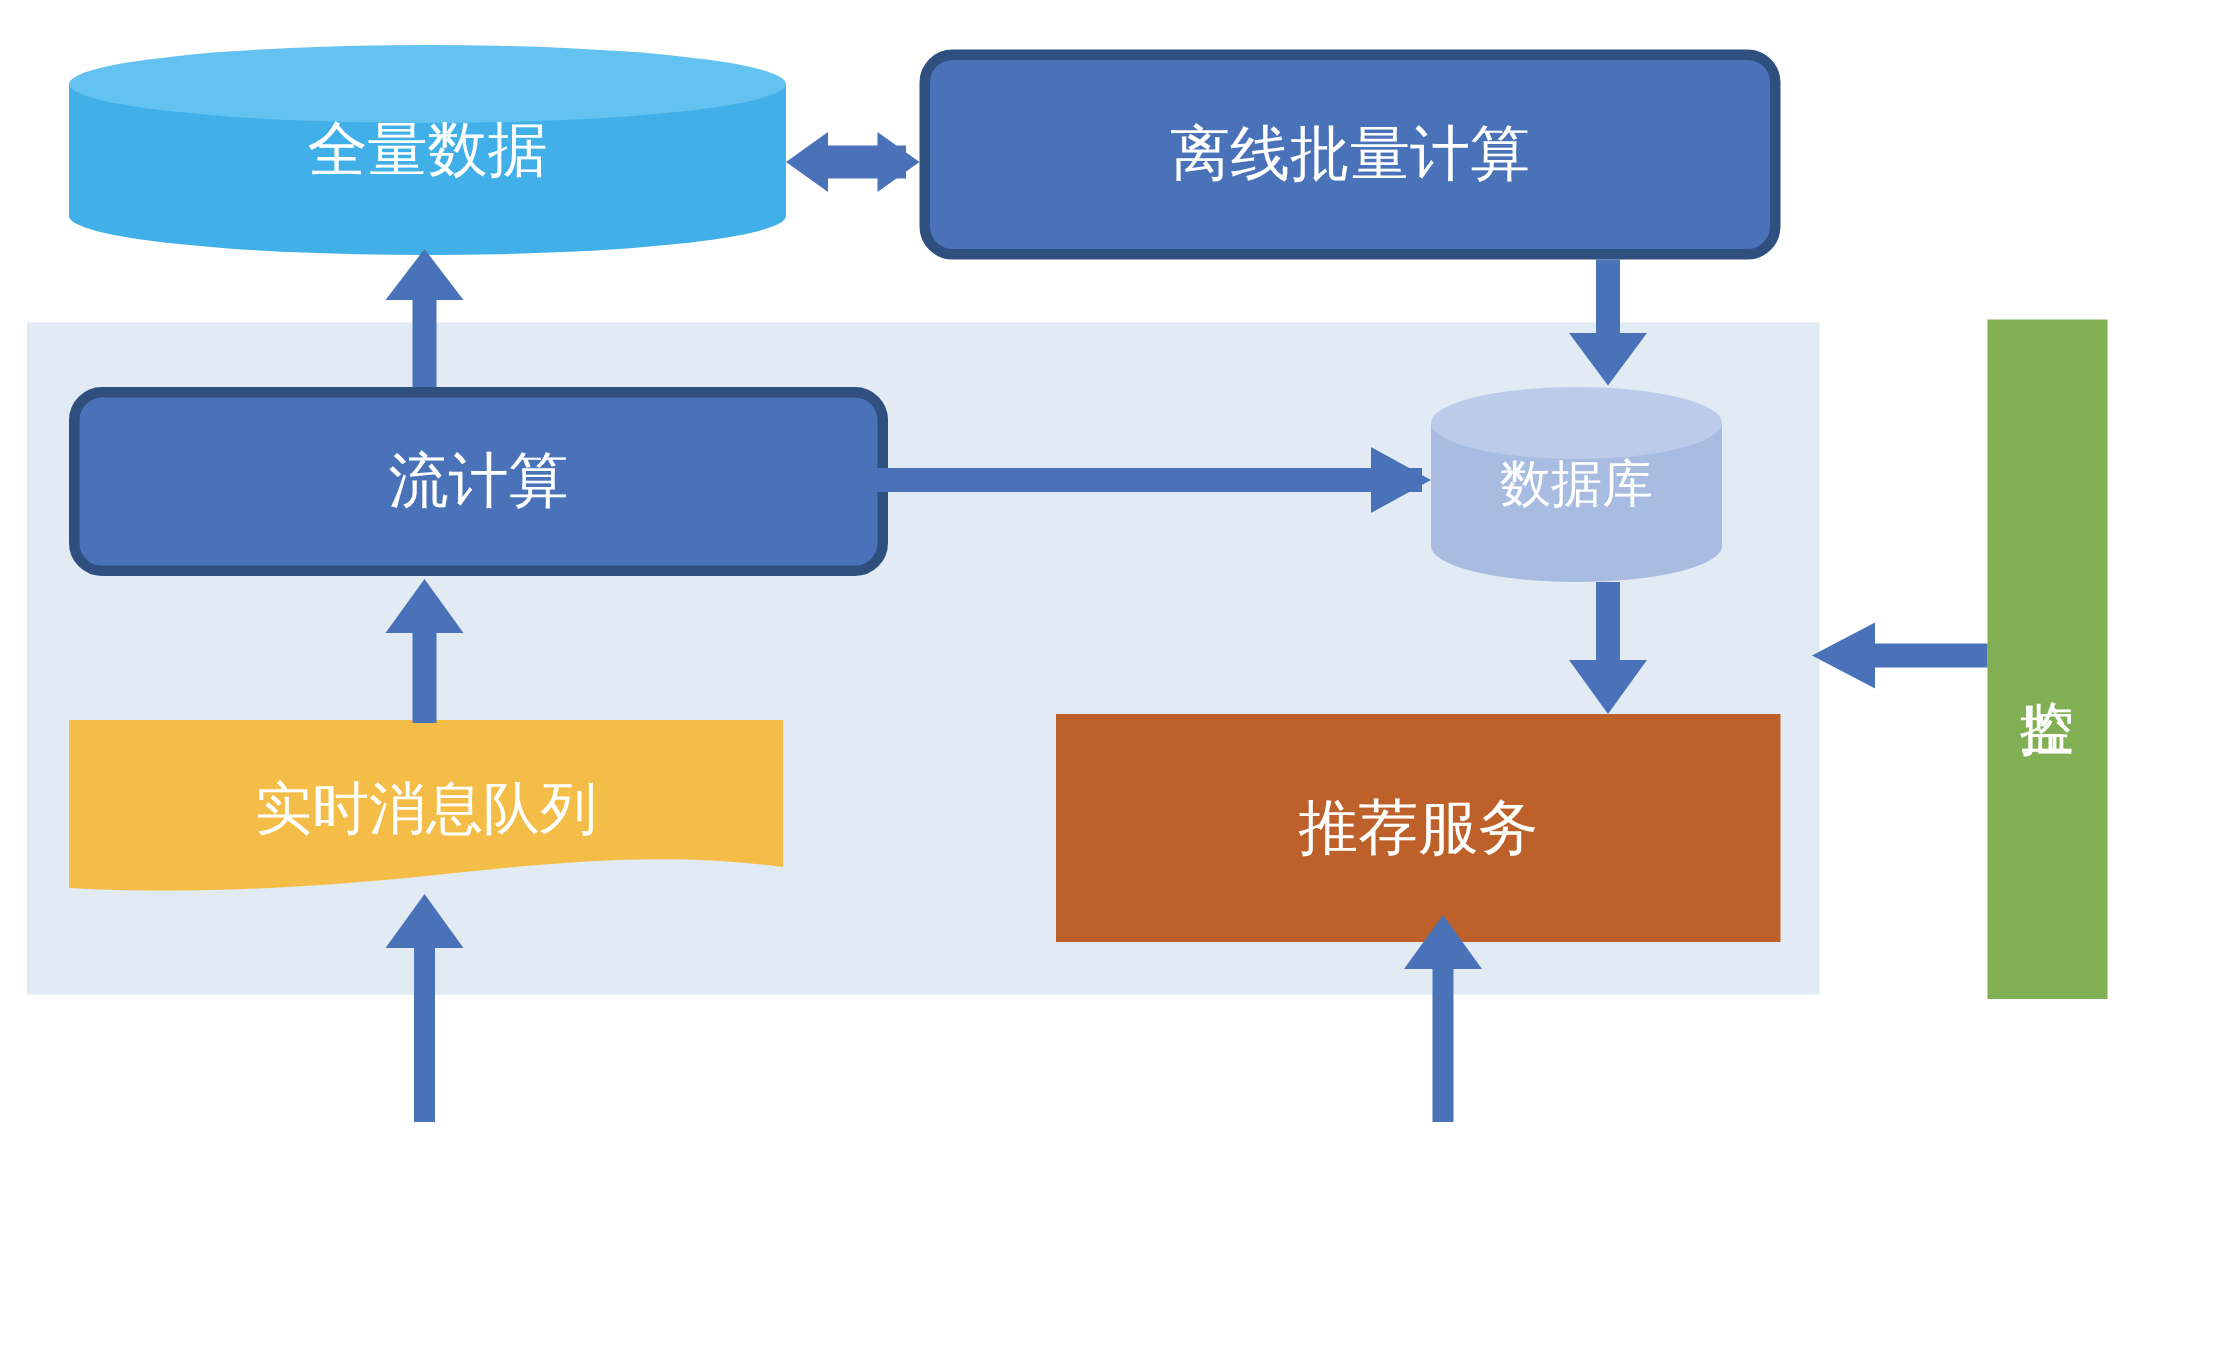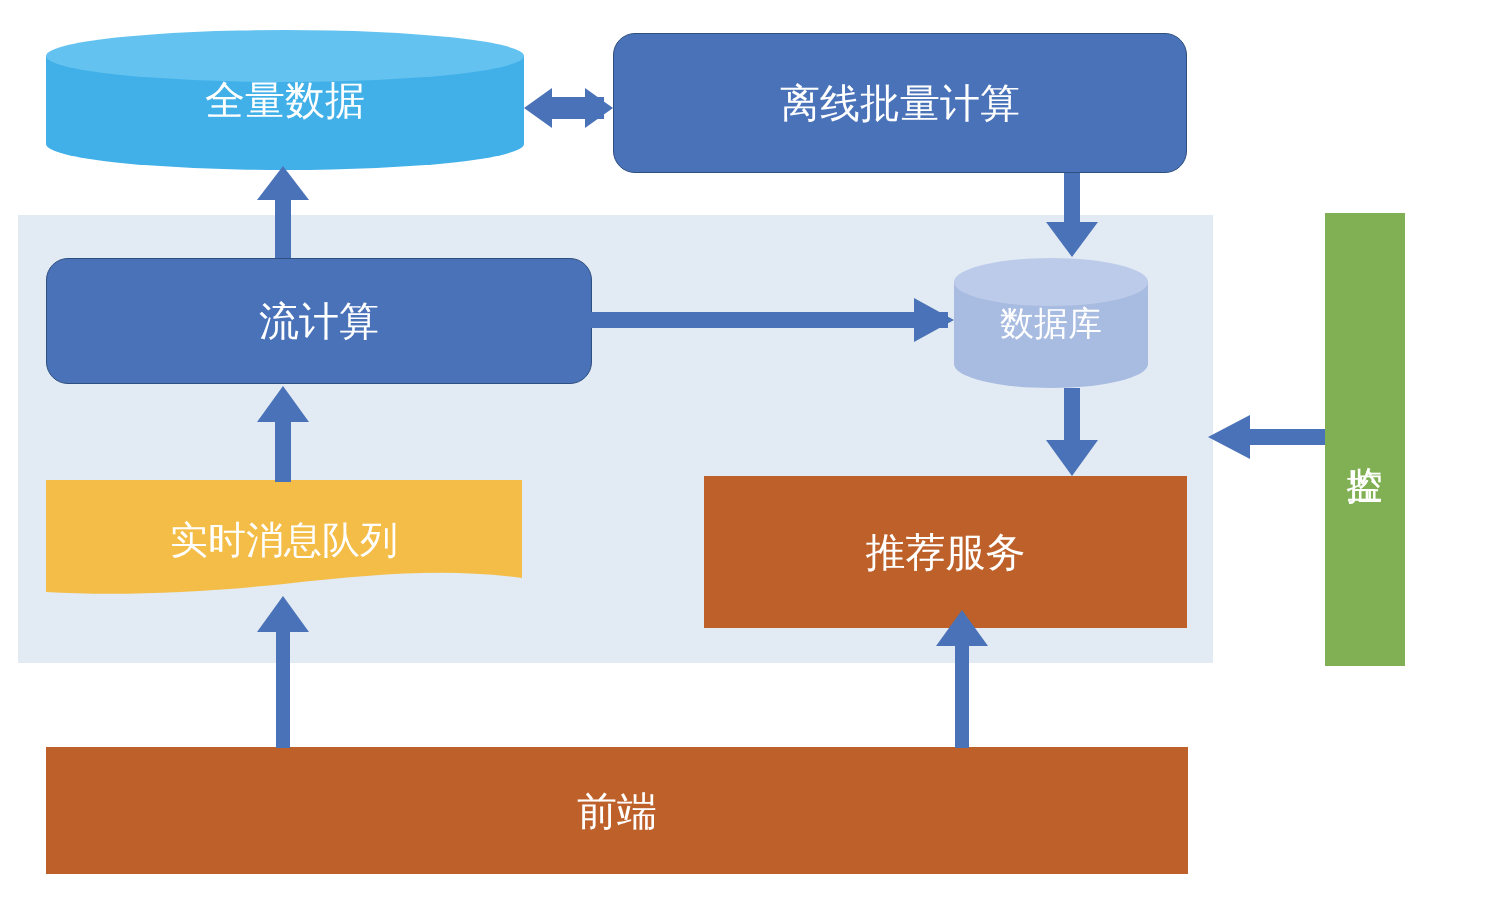--- a/index.html
+++ b/index.html
@@ -38,21 +38,21 @@
   
   #region-panel {
     position: absolute;
     background: #e2eaf4;
     z-index: 1;
   }
 
   
   .proc {
     border-radius: 22px;
-    border: 1px solid #fca5a5;
+    border: 7px solid #fca5a5;
     z-index: 4;
   }
 
   
   .rect {
     z-index: 4;
   }
 
   
   .cyl {
@@ -137,23 +137,20 @@
   </div>
 
   <div class="node rect" id="node-recommend-service" style="left: 704px; top: 476px; width: 483px; height: 152px; font-size: 40px; color: rgb(255, 255, 255); background: rgb(189, 96, 41);">
     <span class="node-label">推荐服务</span>
   </div>
 
   <div class="node rect vertical" id="node-monitoring" style="left: 1325px; top: 213px; width: 80px; height: 453px; font-size: 36px; color: rgb(255, 255, 255); background: rgb(128, 176, 83);">
     <span class="node-label">监控</span>
   </div>
 
-  <div class="node rect" id="node-frontend" style="left: 46px; top: 747px; width: 1142px; height: 127px; font-size: 40px; color: rgb(255, 255, 255); background: rgb(189, 96, 41);">
-    <span class="node-label">前端</span>
-  </div>
 
   <svg id="arrow-layer" viewBox="0 0 1492 908">
 
     <g>
       <path d="M546,97 L604,97 L604,119 L546,119 Z" fill="#4a72b8"></path>
       <path d="M524,108 L552,88 L552,128 Z" fill="#4a72b8"></path>
       <path d="M613,108 L585,88 L585,128 Z" fill="#4a72b8"></path>
     </g>
 
     <g>

